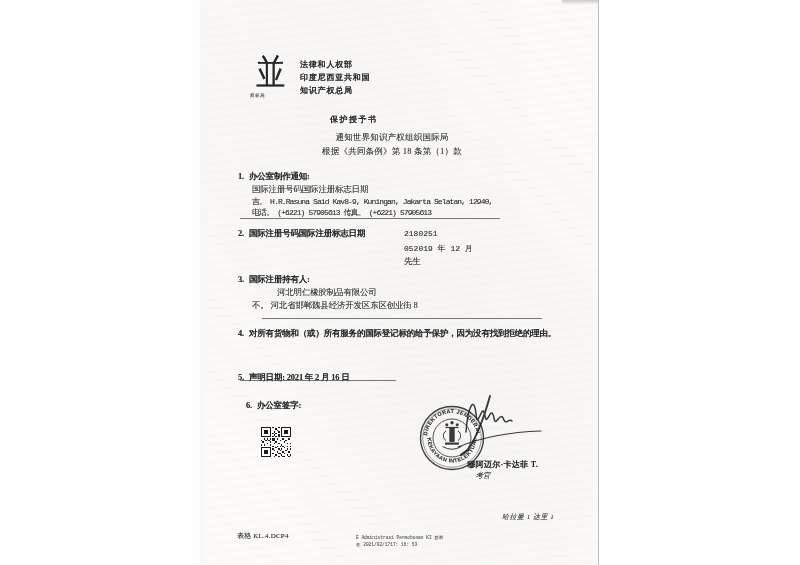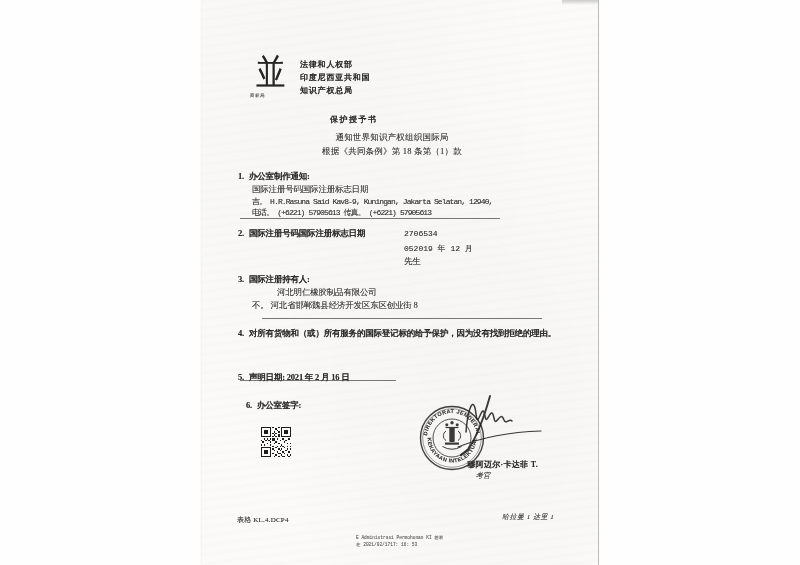--- a/index.html
+++ b/index.html
@@ -31,21 +31,21 @@
   .num{margin-right:5px;}
   .content{filter:blur(0.15px);text-shadow:0 0 0.4px rgba(70,70,70,0.55);}
   .logo-glyph{font-size:36px;line-height:36px;transform:scaleX(0.82);transform-origin:left top;color:#262626;}
   .logo-caption{font-size:4.5px;letter-spacing:0.5px;color:#444;}
   .ministry{font-size:8px;font-weight:bold;letter-spacing:0.8px;line-height:13px;color:#2b2b2b;}
   .doc-title{font-size:8px;font-weight:bold;letter-spacing:1.5px;color:#2b2b2b;}
   .subtitle{width:240px;text-align:center;font-size:8.5px;letter-spacing:0.2px;}
   .name-line{font-size:8px;font-weight:bold;color:#2b2b2b;width:110px;text-align:right;letter-spacing:0.3px;}
   .role-line{font-size:7.5px;font-style:italic;width:110px;text-align:center;color:#3f3f3f;font-family:Liberation Mono, monospace;}
   .footer-small{font-family:"Liberation Mono","DejaVu Sans Mono",monospace;font-size:4.5px;letter-spacing:0;color:#6a6a6a;line-height:7px;}
-  .form-code{font-size:7px;letter-spacing:0.2px;}
+  .form-code{font-size:7px;letter-spacing:0.2px;margin-top:16px;}
   .page-note{font-size:7px;font-style:italic;letter-spacing:0.5px;color:#3f3f3f;}
   svg{display:block;}
   .corner-smudge{position:absolute;right:0;top:0;width:36px;height:5px;background:linear-gradient(to bottom,rgba(120,120,120,0.35),transparent);}
 </style>
 </head>
 <body>
 
 <div class="page">
   <div class="texture"></div>
   <div class="corner-smudge"></div>
@@ -67,21 +67,21 @@
       <span class="num">1.</span><span>办公室制作通知:</span>
     </div>
     <div class="abs cjk" style="left:50px;top:184px;">国际注册号码国际注册标志日期</div>
     <div class="abs mono" style="left:50px;top:196px;">吉。 H.R.Rasuna Said Kav8-9, Kuningan, Jakarta Selatan, 12940,</div>
     <div class="abs mono" style="left:50px;top:207px;">电话。 (+6221) 57905613 传真。 (+6221) 57905613</div>
     <div class="hr" style="left:38px;top:218px;width:260px;"></div>
 
     <div class="abs cjk b" style="left:36px;top:228px;">
       <span class="num">2.</span><span>国际注册号码国际注册标志日期</span>
     </div>
-    <div class="abs mono2" style="left:202px;top:229px;">2706534</div>
+    <div class="abs mono2" style="left:202px;top:229px;">2180251</div>
     <div class="abs mono2" style="left:202px;top:243px;">052019 年 12 月</div>
     <div class="abs cjk" style="left:202px;top:256px;">先生</div>
 
     <div class="abs cjk b" style="left:36px;top:274px;">
       <span class="num">3.</span><span>国际注册持有人:</span>
     </div>
     <div class="abs cjk" style="left:50px;top:287px;margin-left:25px;">河北明仁橡胶制品有限公司</div>
     <div class="abs cjk" style="left:50px;top:300px;">不。 河北省邯郸魏县经济开发区东区创业街 8</div>
     <div class="hr" style="left:60px;top:318px;width:280px;"></div>
 

